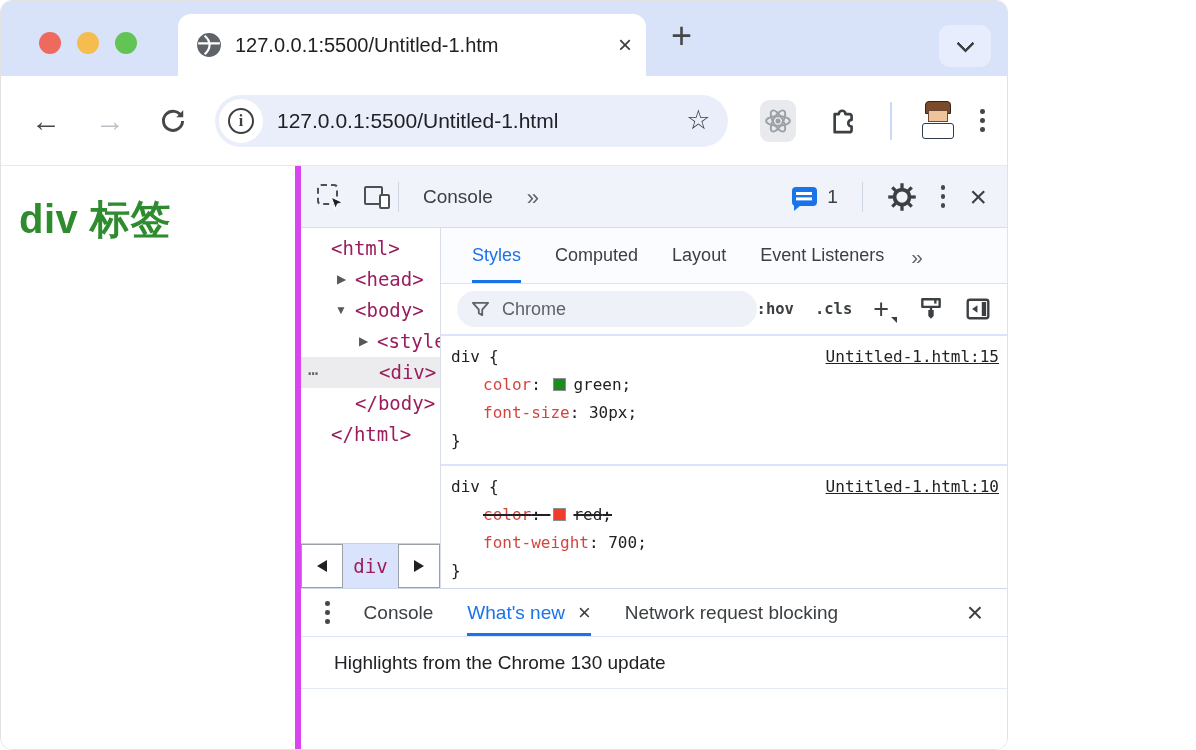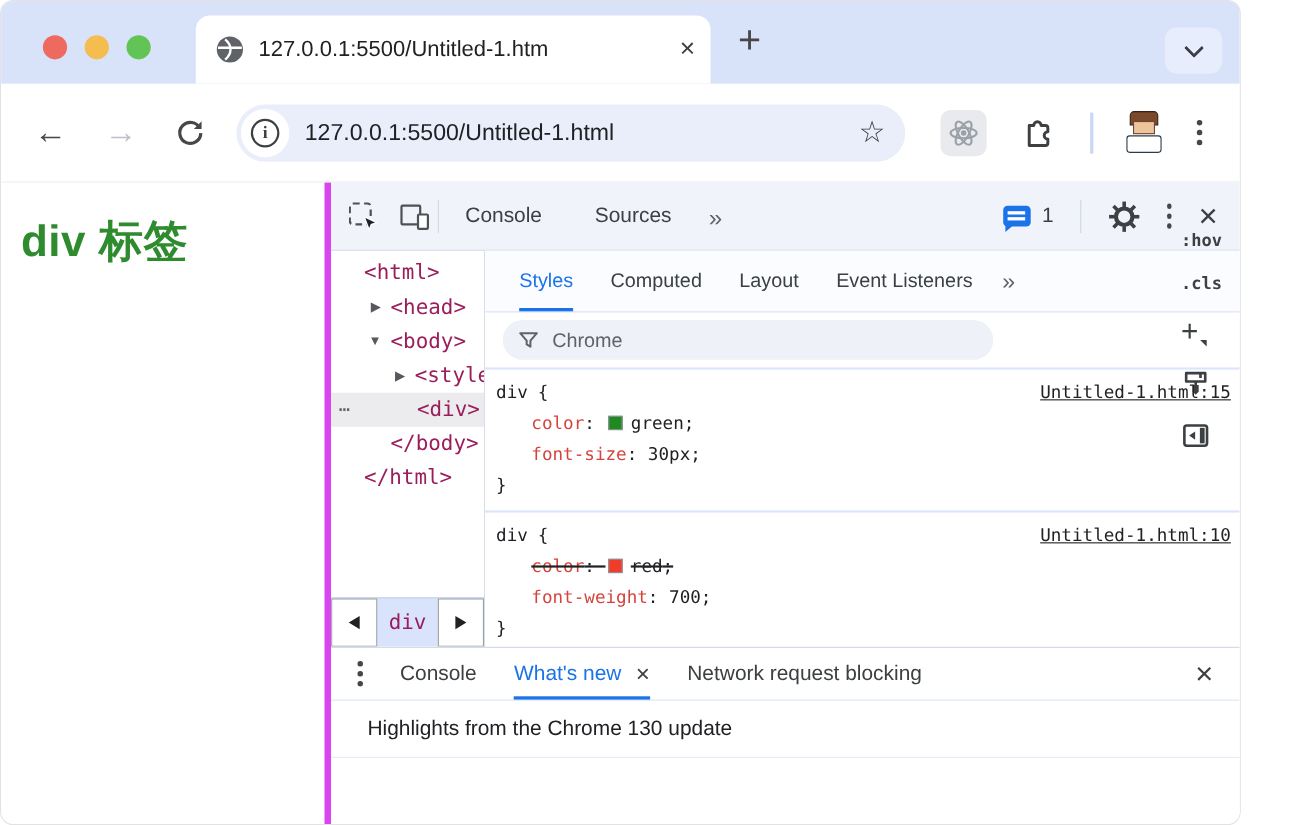--- a/index.html
+++ b/index.html
@@ -1,19 +1,19 @@
 <!DOCTYPE html>
 <html><head>
 <meta charset="utf-8">
 <style>
   * { margin:0; padding:0; box-sizing:border-box; }
   html,body { background:#fff; }
   body { font-family:"Liberation Sans", sans-serif; }
   .window {
-    position:relative; width:1128px; height:750px; overflow:hidden;
+    position:relative; width:1008px; height:750px; overflow:hidden;
     border-radius:12px; background:#fff; border:1px solid #e2e2e2;
   }
 
   
   .tabstrip { position:relative; height:75px; background:#d8e2f9; }
   .traffic { position:absolute; left:38px; top:31px; display:flex; gap:16px; }
   .traffic span { width:22px; height:22px; border-radius:50%; }
   .dot-red { background:#ee6a5f; } .dot-yellow { background:#f5bd4f; } .dot-green { background:#61c454; }
   .tab { position:absolute; left:177px; top:13px; width:468px; height:62px;
     background:#fff; border-radius:13px 13px 0 0; display:flex; align-items:center; padding:0 14px 0 18px; }
@@ -97,21 +97,21 @@
 
   .styles-panel { flex:1; min-width:0; display:flex; flex-direction:column; background:#fff; }
   .styles-tabs { height:56px; display:flex; align-items:stretch; border-bottom:1px solid #d9e2f6; background:#fbfcff; padding-left:14px; }
   .s-tab { display:flex; align-items:center; margin:0 17px; font-size:18px; color:#3c4043; border-bottom:3px solid transparent; padding-top:3px; }
   .s-tab.active { color:#1a73e8; border-bottom-color:#1a73e8; }
   .s-more { display:flex; align-items:center; font-size:21px; color:#5f6368; margin-left:10px; padding-top:2px; }
 
   .filter-row { height:52px; display:flex; align-items:center; padding:0 16px; border-bottom:2px solid #dbe4fa; }
   .filter-pill { width:446px; height:36px; border-radius:18px; background:#eef1f8; display:flex; align-items:center; padding:0 14px; gap:12px; }
   .filter-pill .ph { font-size:18px; color:#5f6368; }
-  .filter-right { margin-left:auto; display:flex; align-items:flex-start; gap:21px;flex-direction:column; }
+  .filter-right { margin-left:auto; display:flex; align-items:center; gap:21px; }
   .pseudo { font-family:"DejaVu Sans Mono", monospace; font-size:15.5px; font-weight:600; color:#3c4043; }
   .plus-btn { position:relative; font-size:27px; color:#3c4043; line-height:1; padding-right:8px; }
   .plus-btn::after { content:""; position:absolute; right:0; bottom:0; border-top:6px solid #3c4043; border-left:6px solid transparent; }
 
   .rules { flex:1; overflow:hidden; font-family:"DejaVu Sans Mono", monospace; font-size:16px; color:#202124; }
   .rule { padding:7px 8px 9px 10px; border-bottom:2px solid #dbe4fa; }
   .rule-line { line-height:28px; }
   .rule-head { display:flex; line-height:28px; }
   .src-link { margin-left:auto; color:#222; text-decoration:underline; font-size:16px; white-space:nowrap; }
   .brace-open { margin-left:9px; }
@@ -220,21 +220,20 @@
               <path d="M1 0l4.2 11 1.7-4.4L11.5 5z" fill="#202124" stroke="#fff" stroke-width="1"></path>
             </svg>
           </span>
           <span class="device-icon">
             <span class="device-laptop"></span>
             <span class="device-phone"></span>
           </span>
         </div>
         <span class="vdiv"></span>
         <span class="dt-tab">Console</span>
-        <span class="dt-tab">Sources</span>
         <span class="dt-more">»</span>
         <div class="dt-right">
           <span class="chatwrap">
             <span class="chat-icon"></span>
             <span class="chat-count">1</span>
           </span>
           <span class="vdiv"></span>
           <svg width="30" height="30" viewBox="0 0 24 24">
             <g stroke="#3c4043" stroke-width="3">
               <circle cx="12" cy="12" r="6" fill="none"></circle>

